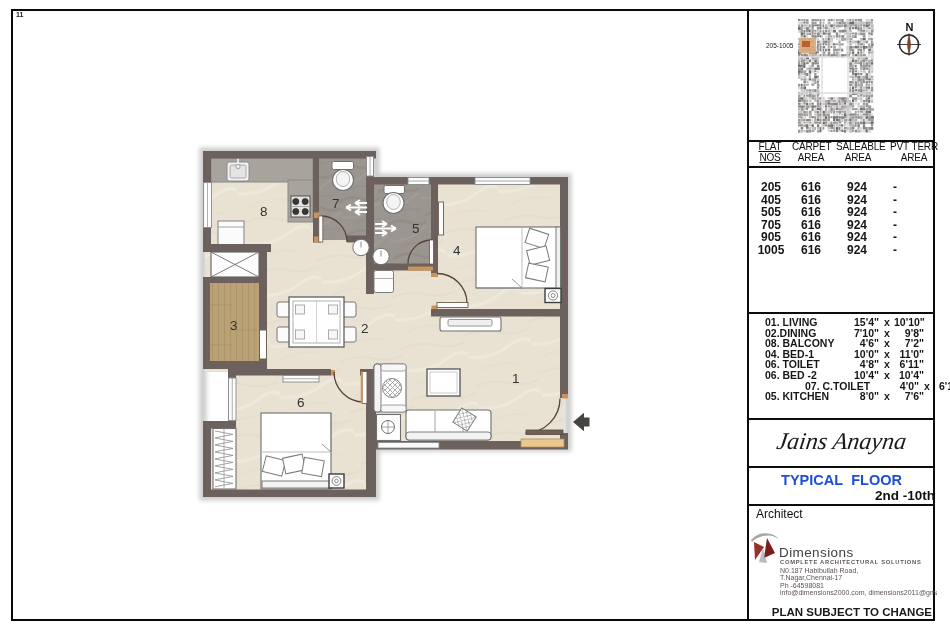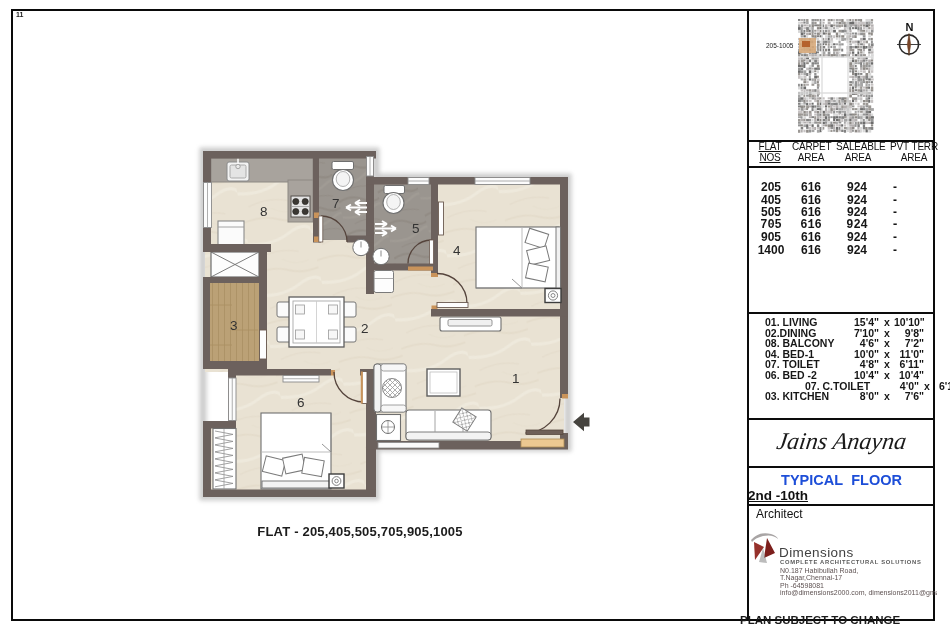--- a/index.html
+++ b/index.html
@@ -1229,21 +1229,20 @@
 
 <text x="766" y="48" style="font:6.5px 'Liberation Sans',sans-serif; fill:#222;">205-1005</text>
 
 <circle cx="909" cy="44.5" r="9.6" fill="none" stroke="#2a2a2a" stroke-width="1.6"></circle>
 <line x1="897" y1="44.5" x2="921" y2="44.5" stroke="#2a2a2a" stroke-width="0.9"></line>
 <path d="M 909 33.5 L 910.8 44.5 L 909 55.5 L 907.2 44.5 Z" fill="#8a4b2a" stroke="#5a3a22" stroke-width="0.4"></path>
 <line x1="909" y1="33.5" x2="909" y2="55.5" stroke="#4a3424" stroke-width="0.5"></line>
 <text x="905.5" y="31" style="font:bold 11px 'Liberation Sans',sans-serif; fill:#111;">N</text>
 </svg>
 
-<div class="abs" style="left:160px;top:524px;width:400px;text-align:center;font:bold 13px 'Liberation Sans',sans-serif;color:#1c1c1c;letter-spacing:0.2px;">FLAT - 205,405,505,705,905,1005</div>
 
 <div class="line" style="left:747px;top:8.5px;width:2.4px;height:612px;"></div>
 
 <div class="line" style="left:747px;top:139.5px;width:188px;height:2px;"></div>
 
 <div class="line" style="left:747px;top:165.5px;width:188px;height:2.4px;"></div>
 
 <div class="line" style="left:747px;top:311.5px;width:188px;height:2.4px;"></div>
 
 <div class="line" style="left:747px;top:417.5px;width:188px;height:2.8px;"></div>
@@ -1273,36 +1272,36 @@
       <span class="c4">-</span>
     </div>
 
 <div class="tr" style="top:205px;">
       <span class="c1">505</span>
       <span class="c2">616</span>
       <span class="c3">924</span>
       <span class="c4">-</span>
     </div>
 
-<div class="tr" style="top:217.5px;font-family:Liberation Mono, monospace;">
+<div class="tr" style="top:217.5px;">
       <span class="c1">705</span>
       <span class="c2">616</span>
       <span class="c3">924</span>
       <span class="c4">-</span>
     </div>
 
 <div class="tr" style="top:230px;">
       <span class="c1">905</span>
       <span class="c2">616</span>
       <span class="c3">924</span>
       <span class="c4">-</span>
     </div>
 
 <div class="tr" style="top:242.5px;">
-      <span class="c1">1400</span>
+      <span class="c1">1005</span>
       <span class="c2">616</span>
       <span class="c3">924</span>
       <span class="c4">-</span>
     </div>
 
 <div class="rr" style="top:316.0px;">
       <span class="rn">01. LIVING</span>
       <span class="rd1">15'4"</span>
       <span class="rx">x</span>
       <span class="rd2">10'10"</span>
@@ -1323,60 +1322,60 @@
     </div>
 
 <div class="rr" style="top:347.80000000000007px;padding-left:20px;">
       <span class="rn">04. BED-1</span>
       <span class="rd1">10'0"</span>
       <span class="rx">x</span>
       <span class="rd2">11'0"</span>
     </div>
 
 <div class="rr" style="top:358.4000000000001px;">
-      <span class="rn">07. TOILET</span>
+      <span class="rn">06. TOILET</span>
       <span class="rd1">4'8"</span>
       <span class="rx">x</span>
       <span class="rd2">6'11"</span>
     </div>
 
 <div class="rr" style="top:369.0000000000001px;padding-left:20px;">
       <span class="rn">06. BED -2</span>
       <span class="rd1">10'4"</span>
       <span class="rx">x</span>
       <span class="rd2">10'4"</span>
     </div>
 
 <div class="rr" style="top:379.60000000000014px;margin-left:40px;">
       <span class="rn">07. C.TOILET</span>
       <span class="rd1">4'0"</span>
       <span class="rx">x</span>
       <span class="rd2">6'10"</span>
     </div>
 
 <div class="rr" style="top:390.20000000000016px;">
-      <span class="rn">03. KITCHEN</span>
+      <span class="rn">05. KITCHEN</span>
       <span class="rd1">8'0"</span>
       <span class="rx">x</span>
       <span class="rd2">7'6"</span>
     </div>
 
 <div class="abs" style="left:748px;top:428px;width:187px;text-align:center;font:italic 24px 'Liberation Serif',serif;color:#1a1a1a;transform:skewX(-8deg);">Jains Anayna</div>
 
 <div class="abs" style="left:748px;top:472px;width:187px;text-align:center;font:bold 14.5px 'Liberation Sans',sans-serif;color:#1d4ed8;">TYPICAL&nbsp;&nbsp;FLOOR</div>
-<div class="abs" style="left:748px;top:487.5px;width:187px;text-align:left;font:bold 13.5px 'Liberation Sans',sans-serif;color:#111;text-decoration:underline;">2nd -10th</div>
+<div class="abs" style="left:748px;top:487.5px;width:187px;text-align:right;font:bold 13.5px 'Liberation Sans',sans-serif;color:#111;">2nd -10th</div>
 
 <div class="abs" style="left:756px;top:506.5px;font:12px 'Liberation Sans',sans-serif;color:#111;">Architect</div>
 
 <svg class="abs" style="left:749px;top:529px" width="34" height="40" viewBox="0 0 34 40">
 <path d="M 2 11 Q 10 2 22 5 Q 28 7 29 10 Q 24 5 14 7 Q 6 9 3 13 Z" fill="#a9a5a5"></path>
 <path d="M 5 13 L 15 18 L 6 31 Z" fill="#96312b"></path>
 <path d="M 18 9 L 26 24 L 15 29 Z" fill="#7c1f1c"></path>
 <path d="M 14 19 L 18 34 L 10 33 Z" fill="#8f8f8f" opacity="0.6"></path>
 </svg>
 
 <div class="abs" style="left:779px;top:544.5px;font:13.5px 'Liberation Sans',sans-serif;color:#414141;letter-spacing:0.4px;">Dimensions</div>
 <div class="abs" style="left:780px;top:559px;font:bold 5.8px 'Liberation Sans',sans-serif;color:#5a5a5a;letter-spacing:0.72px;white-space:nowrap;">COMPLETE ARCHITECTURAL SOLUTIONS</div>
 
 <div class="abs" style="left:780px;top:566.5px;font:7px 'Liberation Sans',sans-serif;color:#5f5353;line-height:7.6px;width:157px;white-space:nowrap;overflow:hidden;">N0.187 Habibullah  Road,<br>T.Nagar,Chennai-17<br>Ph -64598081<br>info@dimensions2000.com, dimensions2011@gmail.com</div>
 
-<div class="abs" style="left:740px;top:606px;width:192px;text-align:left;font:bold 11.5px 'Liberation Sans',sans-serif;color:#1a1a1a;margin-top:8px;">PLAN SUBJECT TO CHANGE</div>
+<div class="abs" style="left:740px;top:606px;width:192px;text-align:right;font:bold 11.5px 'Liberation Sans',sans-serif;color:#1a1a1a;">PLAN SUBJECT TO CHANGE</div>
 </div>
 
 </body></html>

